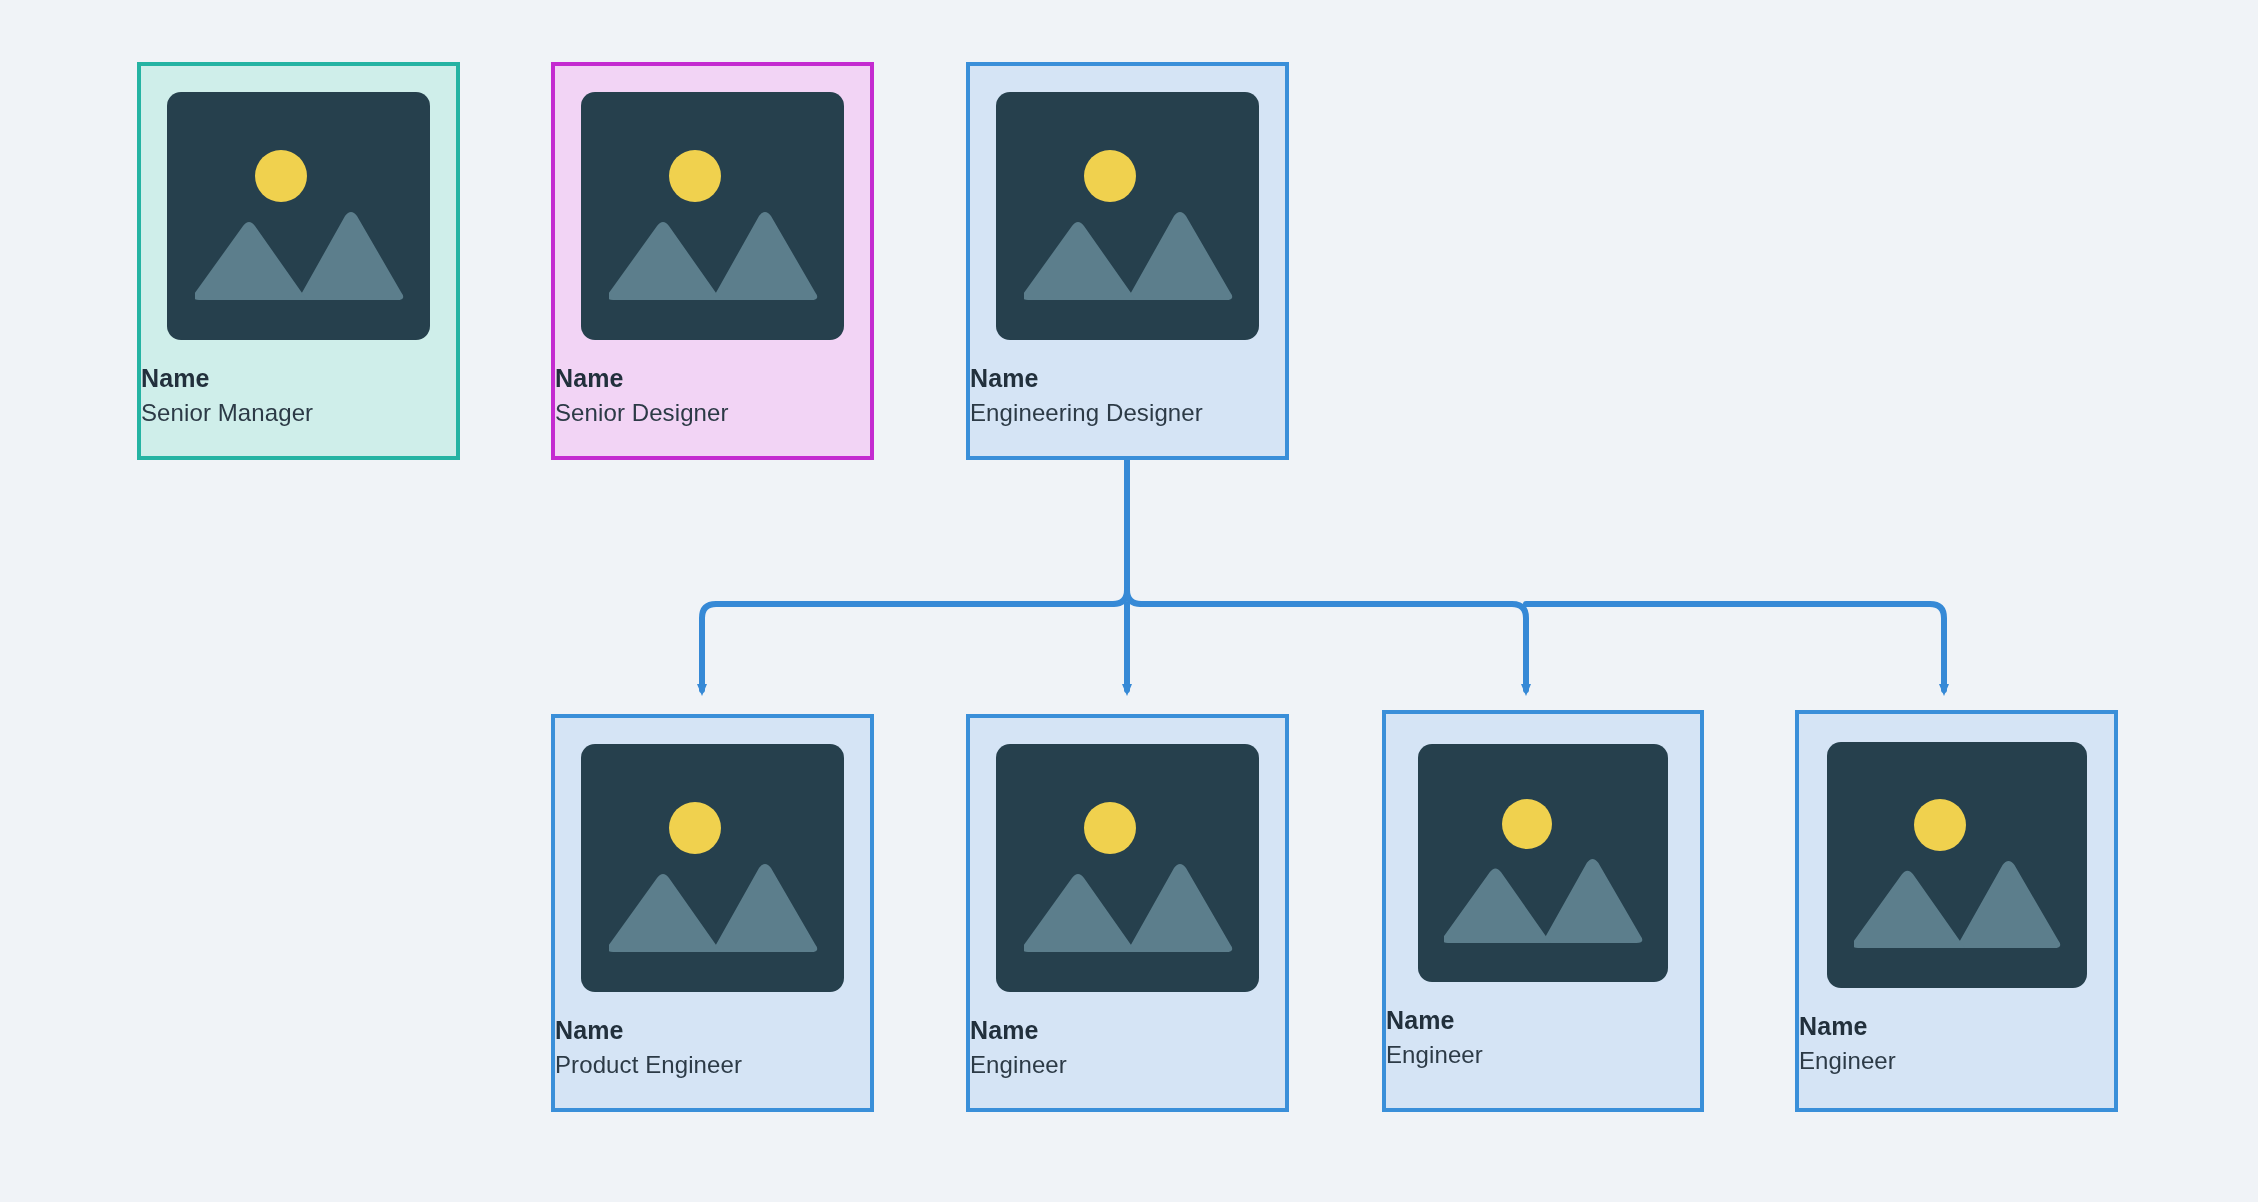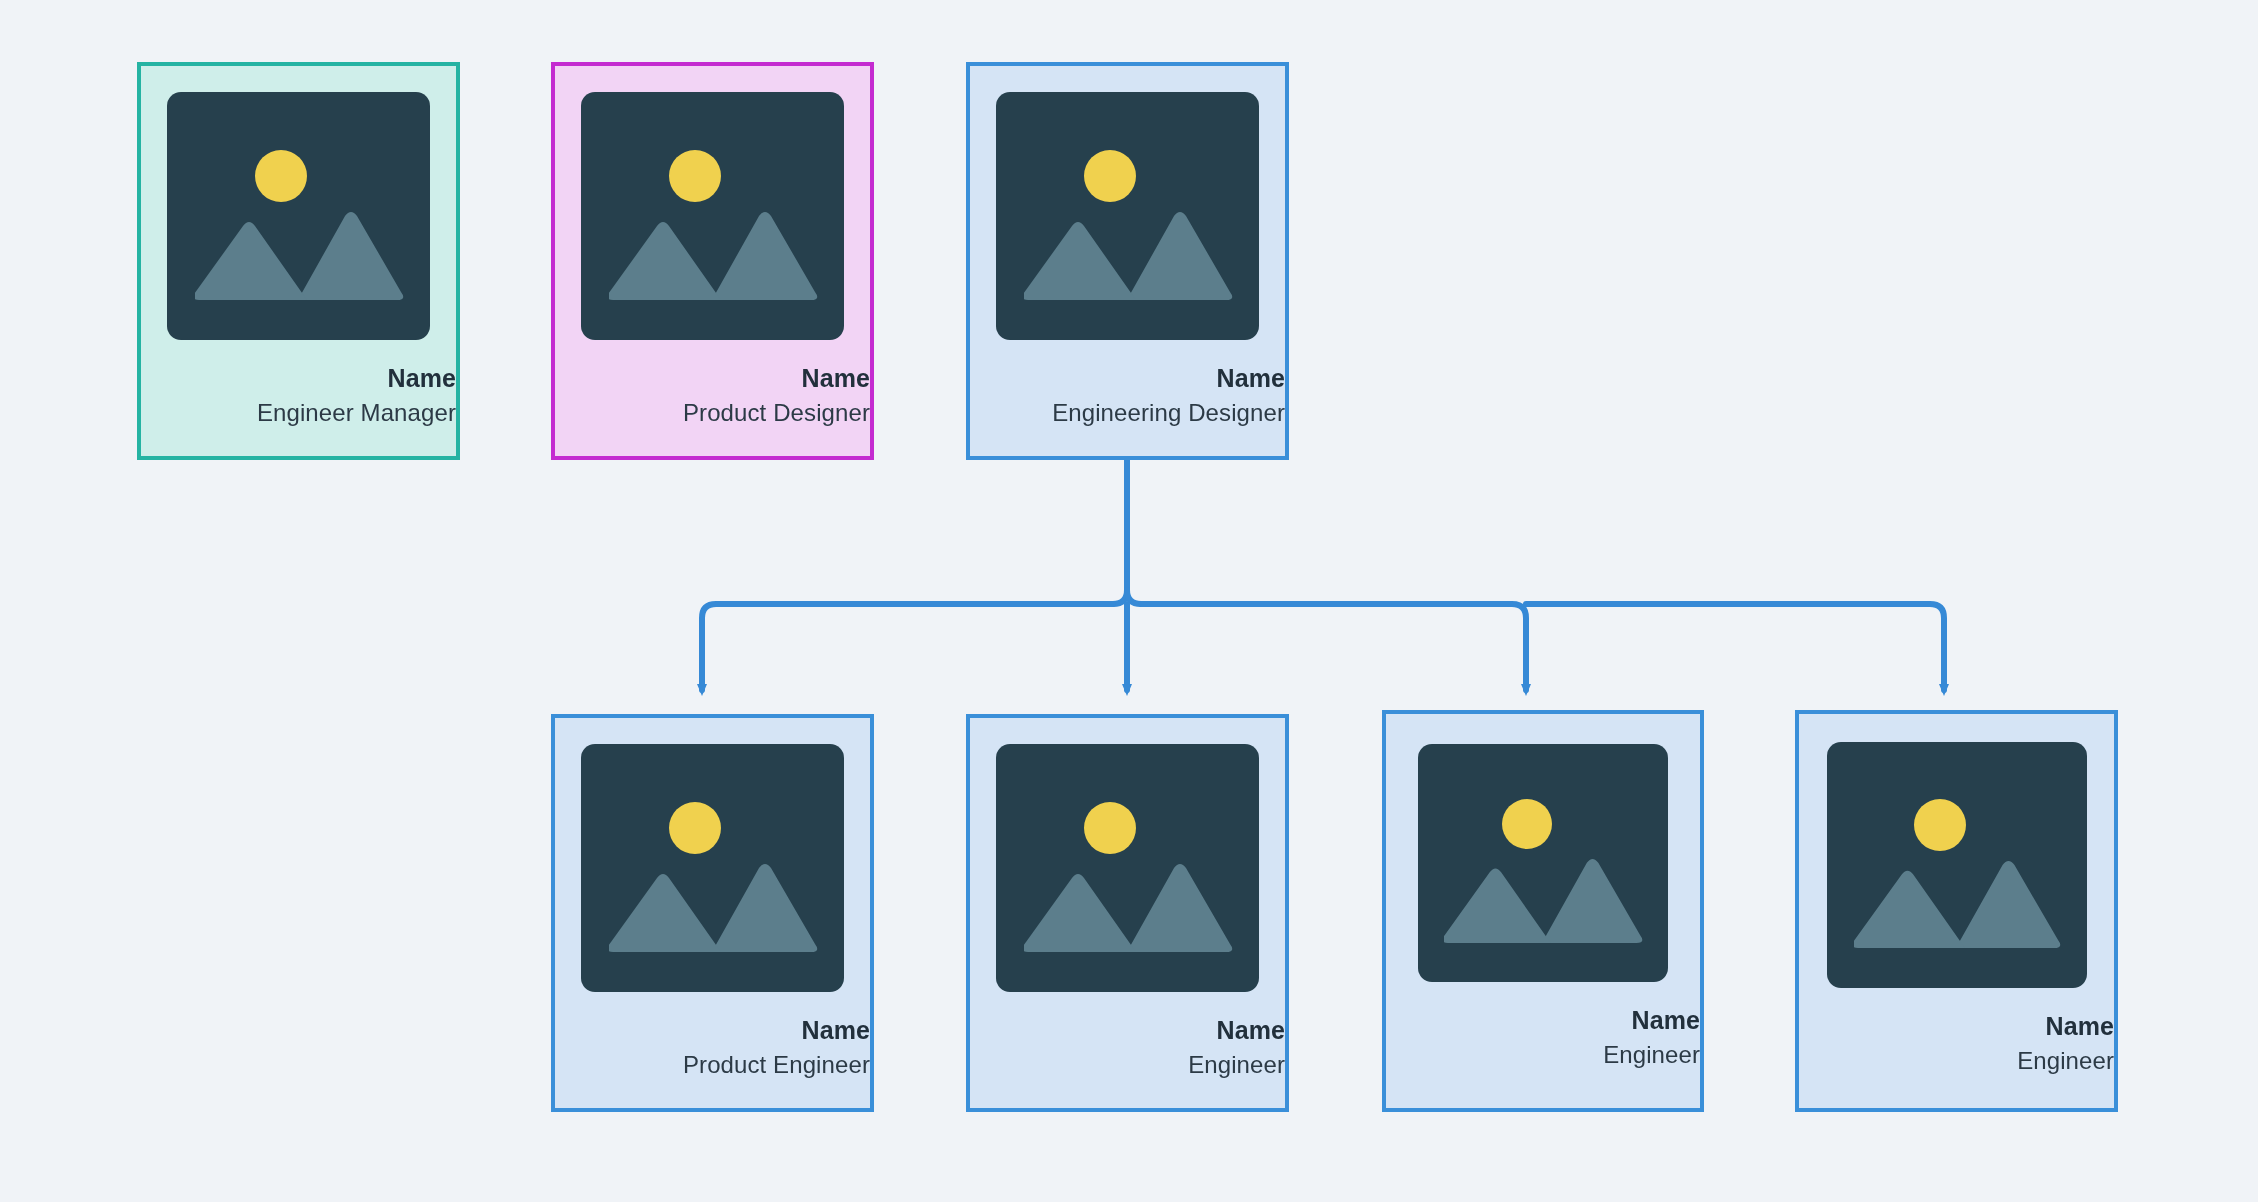--- a/index.html
+++ b/index.html
@@ -51,21 +51,21 @@
     border-radius: 50%;
     background: #f0d14e;
   }
   .mtn {
     position: absolute;
     overflow: hidden;
   }
   .mtn svg { display: block; }
 
   .card-text {
-    text-align: right;
+    text-align: left;
     width: 100%;
     box-sizing: border-box;
   }
   .person-name {
     font-weight: bold;
     color: #22303c;
     letter-spacing: 0.1px;
   }
   .person-role {
     color: #2c3a46;
@@ -102,38 +102,38 @@
       <div class="sun" style="left:88px; top:58px; width:52px; height:52px;"></div>
       <div class="mtn" style="left:28px; top:118px; width:210px; height:90px;">
         <svg width="210" height="90" viewBox="0 0 210 90">
           <path d="M104 88 L150 6 Q156 -2 162 6 L206 82 Q212 90 202 90 L110 90 Z" fill="#5c7e8c"></path>
           <path d="M4 90 Q-6 90 2 80 L48 16 Q54 8 60 16 L112 90 Z" fill="#5c7e8c"></path>
         </svg>
       </div>
     </div>
     <div class="card-text" style="margin-top:22px;">
       <div class="person-name" style="font-size:25px; line-height:32px;">Name</div>
-      <div class="person-role" style="font-size:24px; line-height:32px; margin-top:3px;">Engineer Manager</div>
+      <div class="person-role" style="font-size:24px; line-height:32px; margin-top:3px;">Senior Manager</div>
     </div>
   </div>
 
   <div class="card" style="left:551px; top:62px; width:323px; height:398px;
               background:#f2d4f5; border:4px solid #c42bd0;">
     <div class="card-media" style="width:263px; height:248px; margin-top:26px;">
       <div class="sun" style="left:88px; top:58px; width:52px; height:52px;"></div>
       <div class="mtn" style="left:28px; top:118px; width:210px; height:90px;">
         <svg width="210" height="90" viewBox="0 0 210 90">
           <path d="M104 88 L150 6 Q156 -2 162 6 L206 82 Q212 90 202 90 L110 90 Z" fill="#5c7e8c"></path>
           <path d="M4 90 Q-6 90 2 80 L48 16 Q54 8 60 16 L112 90 Z" fill="#5c7e8c"></path>
         </svg>
       </div>
     </div>
     <div class="card-text" style="margin-top:22px;">
       <div class="person-name" style="font-size:25px; line-height:32px;">Name</div>
-      <div class="person-role" style="font-size:24px; line-height:32px; margin-top:3px;">Product Designer</div>
+      <div class="person-role" style="font-size:24px; line-height:32px; margin-top:3px;">Senior Designer</div>
     </div>
   </div>
 
   <div class="card" style="left:966px; top:62px; width:323px; height:398px;
               background:#d5e4f5; border:4px solid #3a8fd9;">
     <div class="card-media" style="width:263px; height:248px; margin-top:26px;">
       <div class="sun" style="left:88px; top:58px; width:52px; height:52px;"></div>
       <div class="mtn" style="left:28px; top:118px; width:210px; height:90px;">
         <svg width="210" height="90" viewBox="0 0 210 90">
           <path d="M104 88 L150 6 Q156 -2 162 6 L206 82 Q212 90 202 90 L110 90 Z" fill="#5c7e8c"></path>

